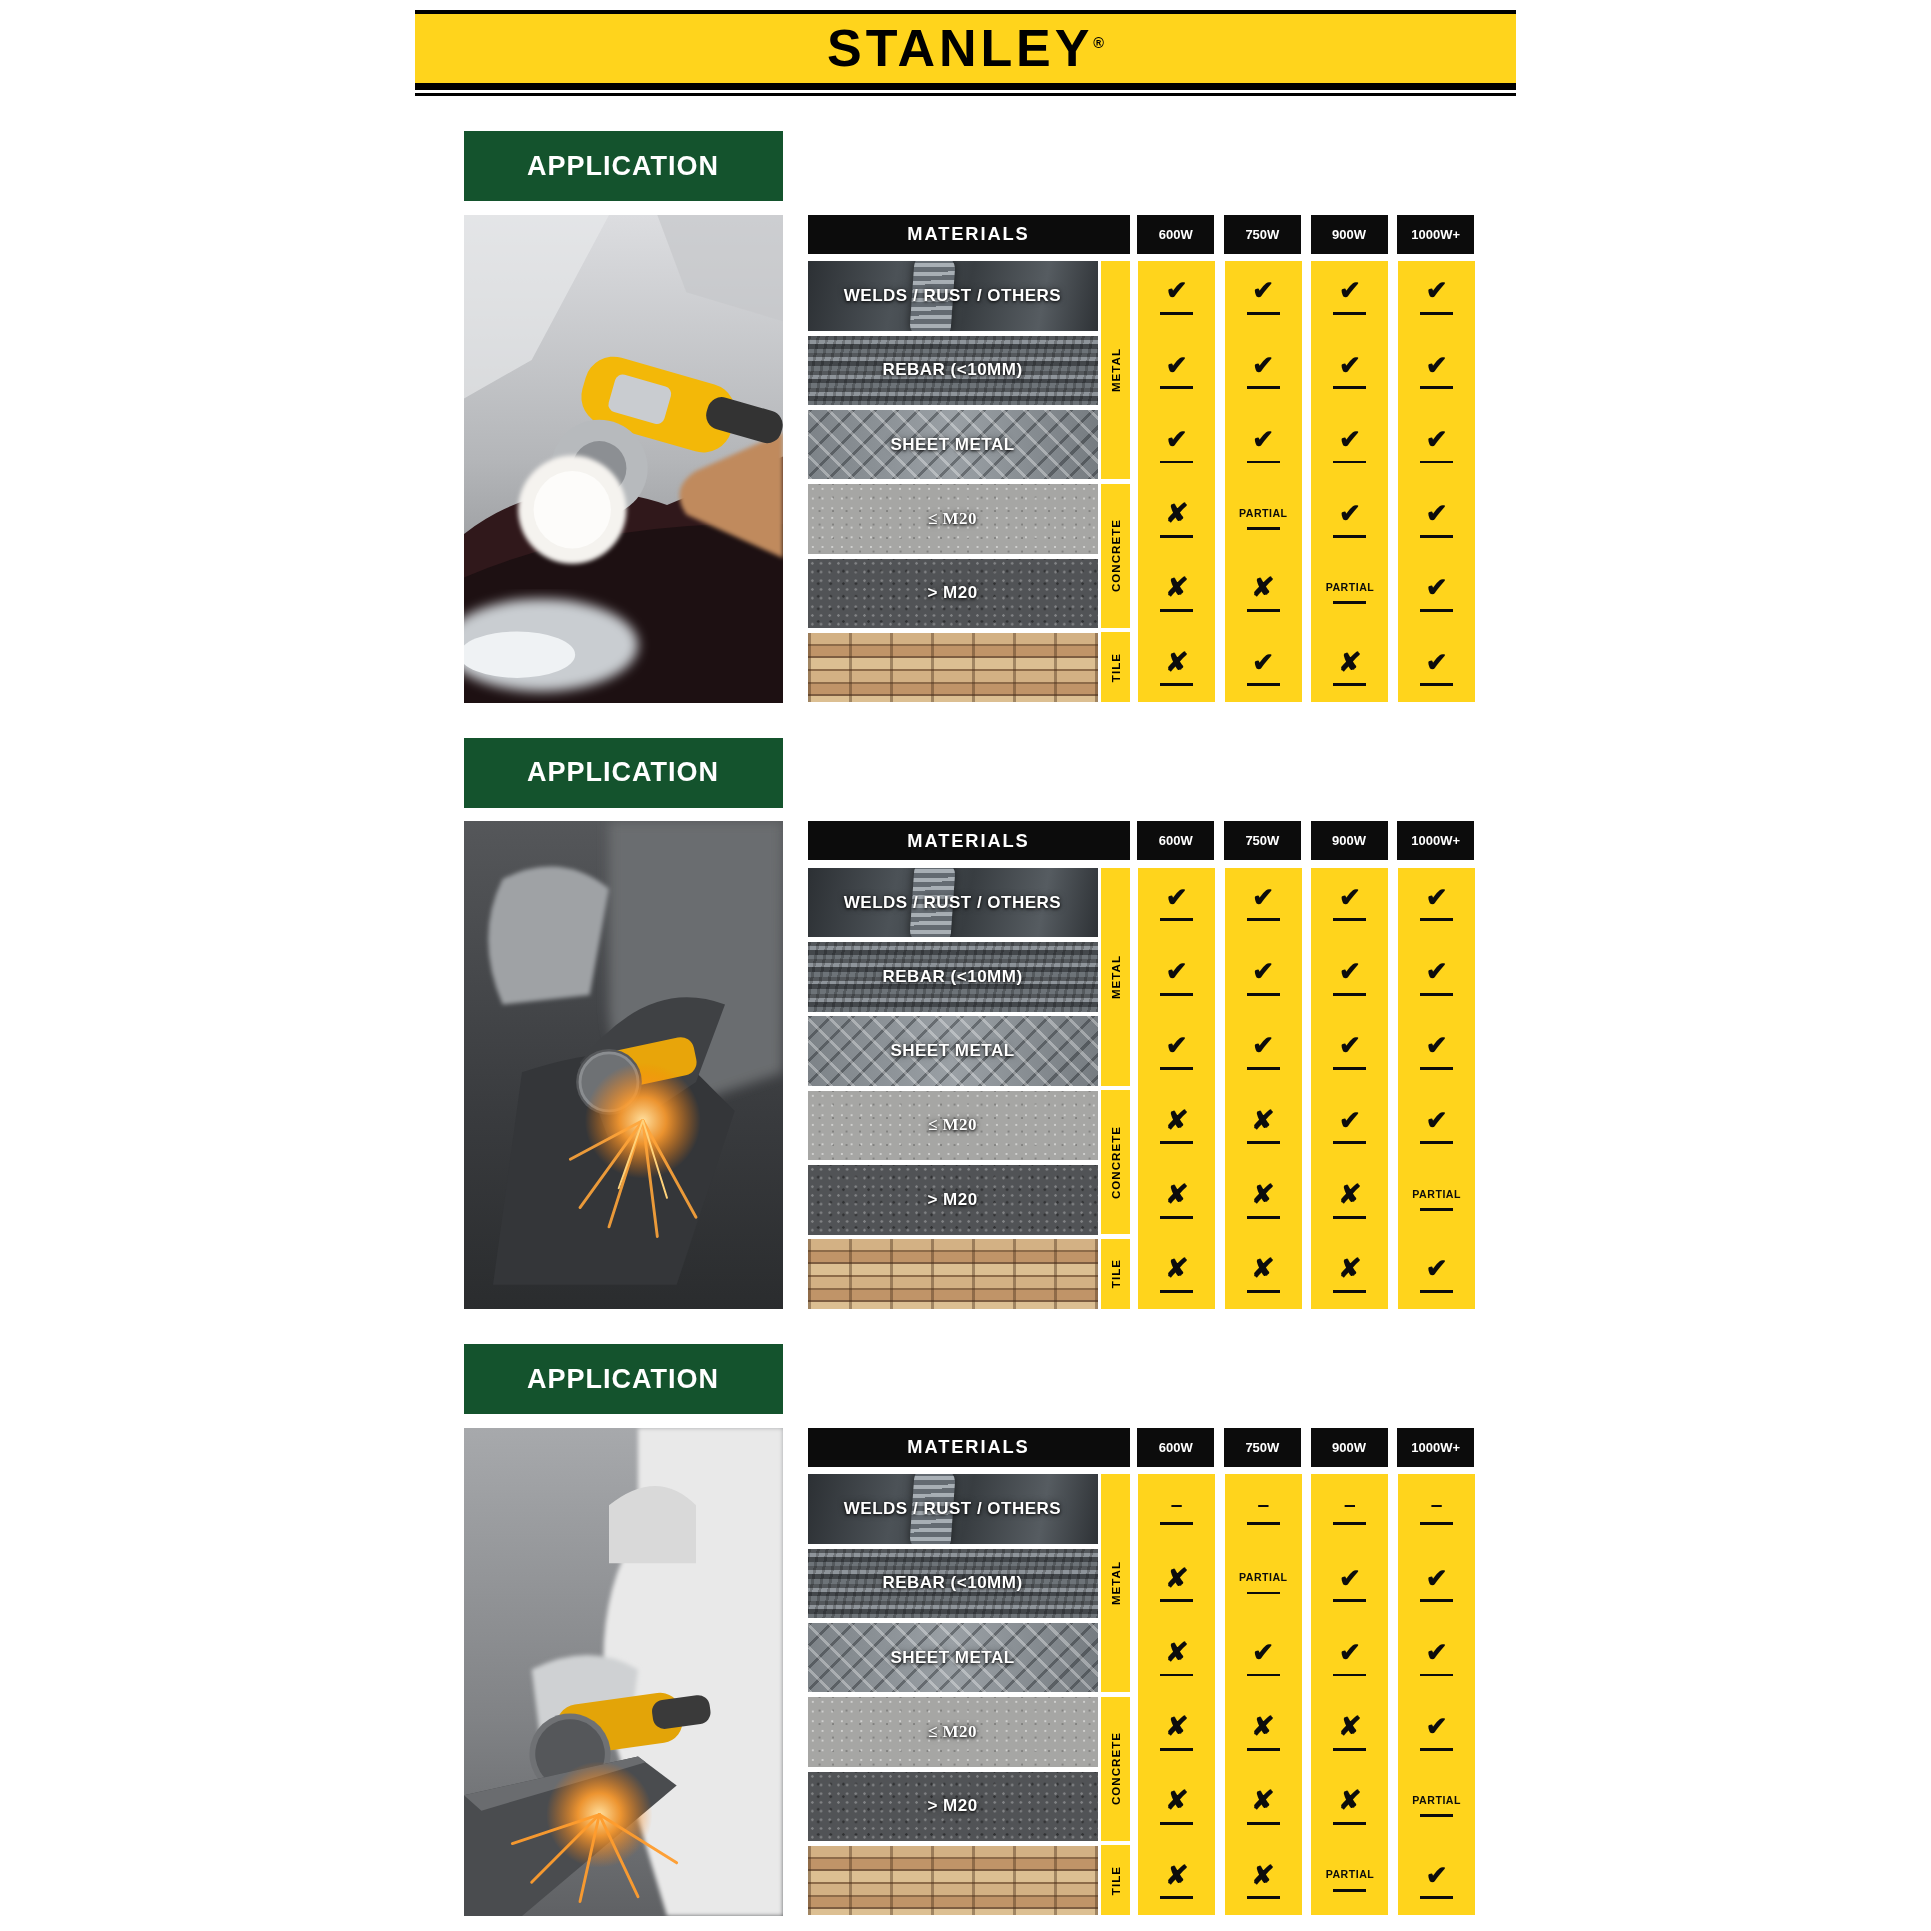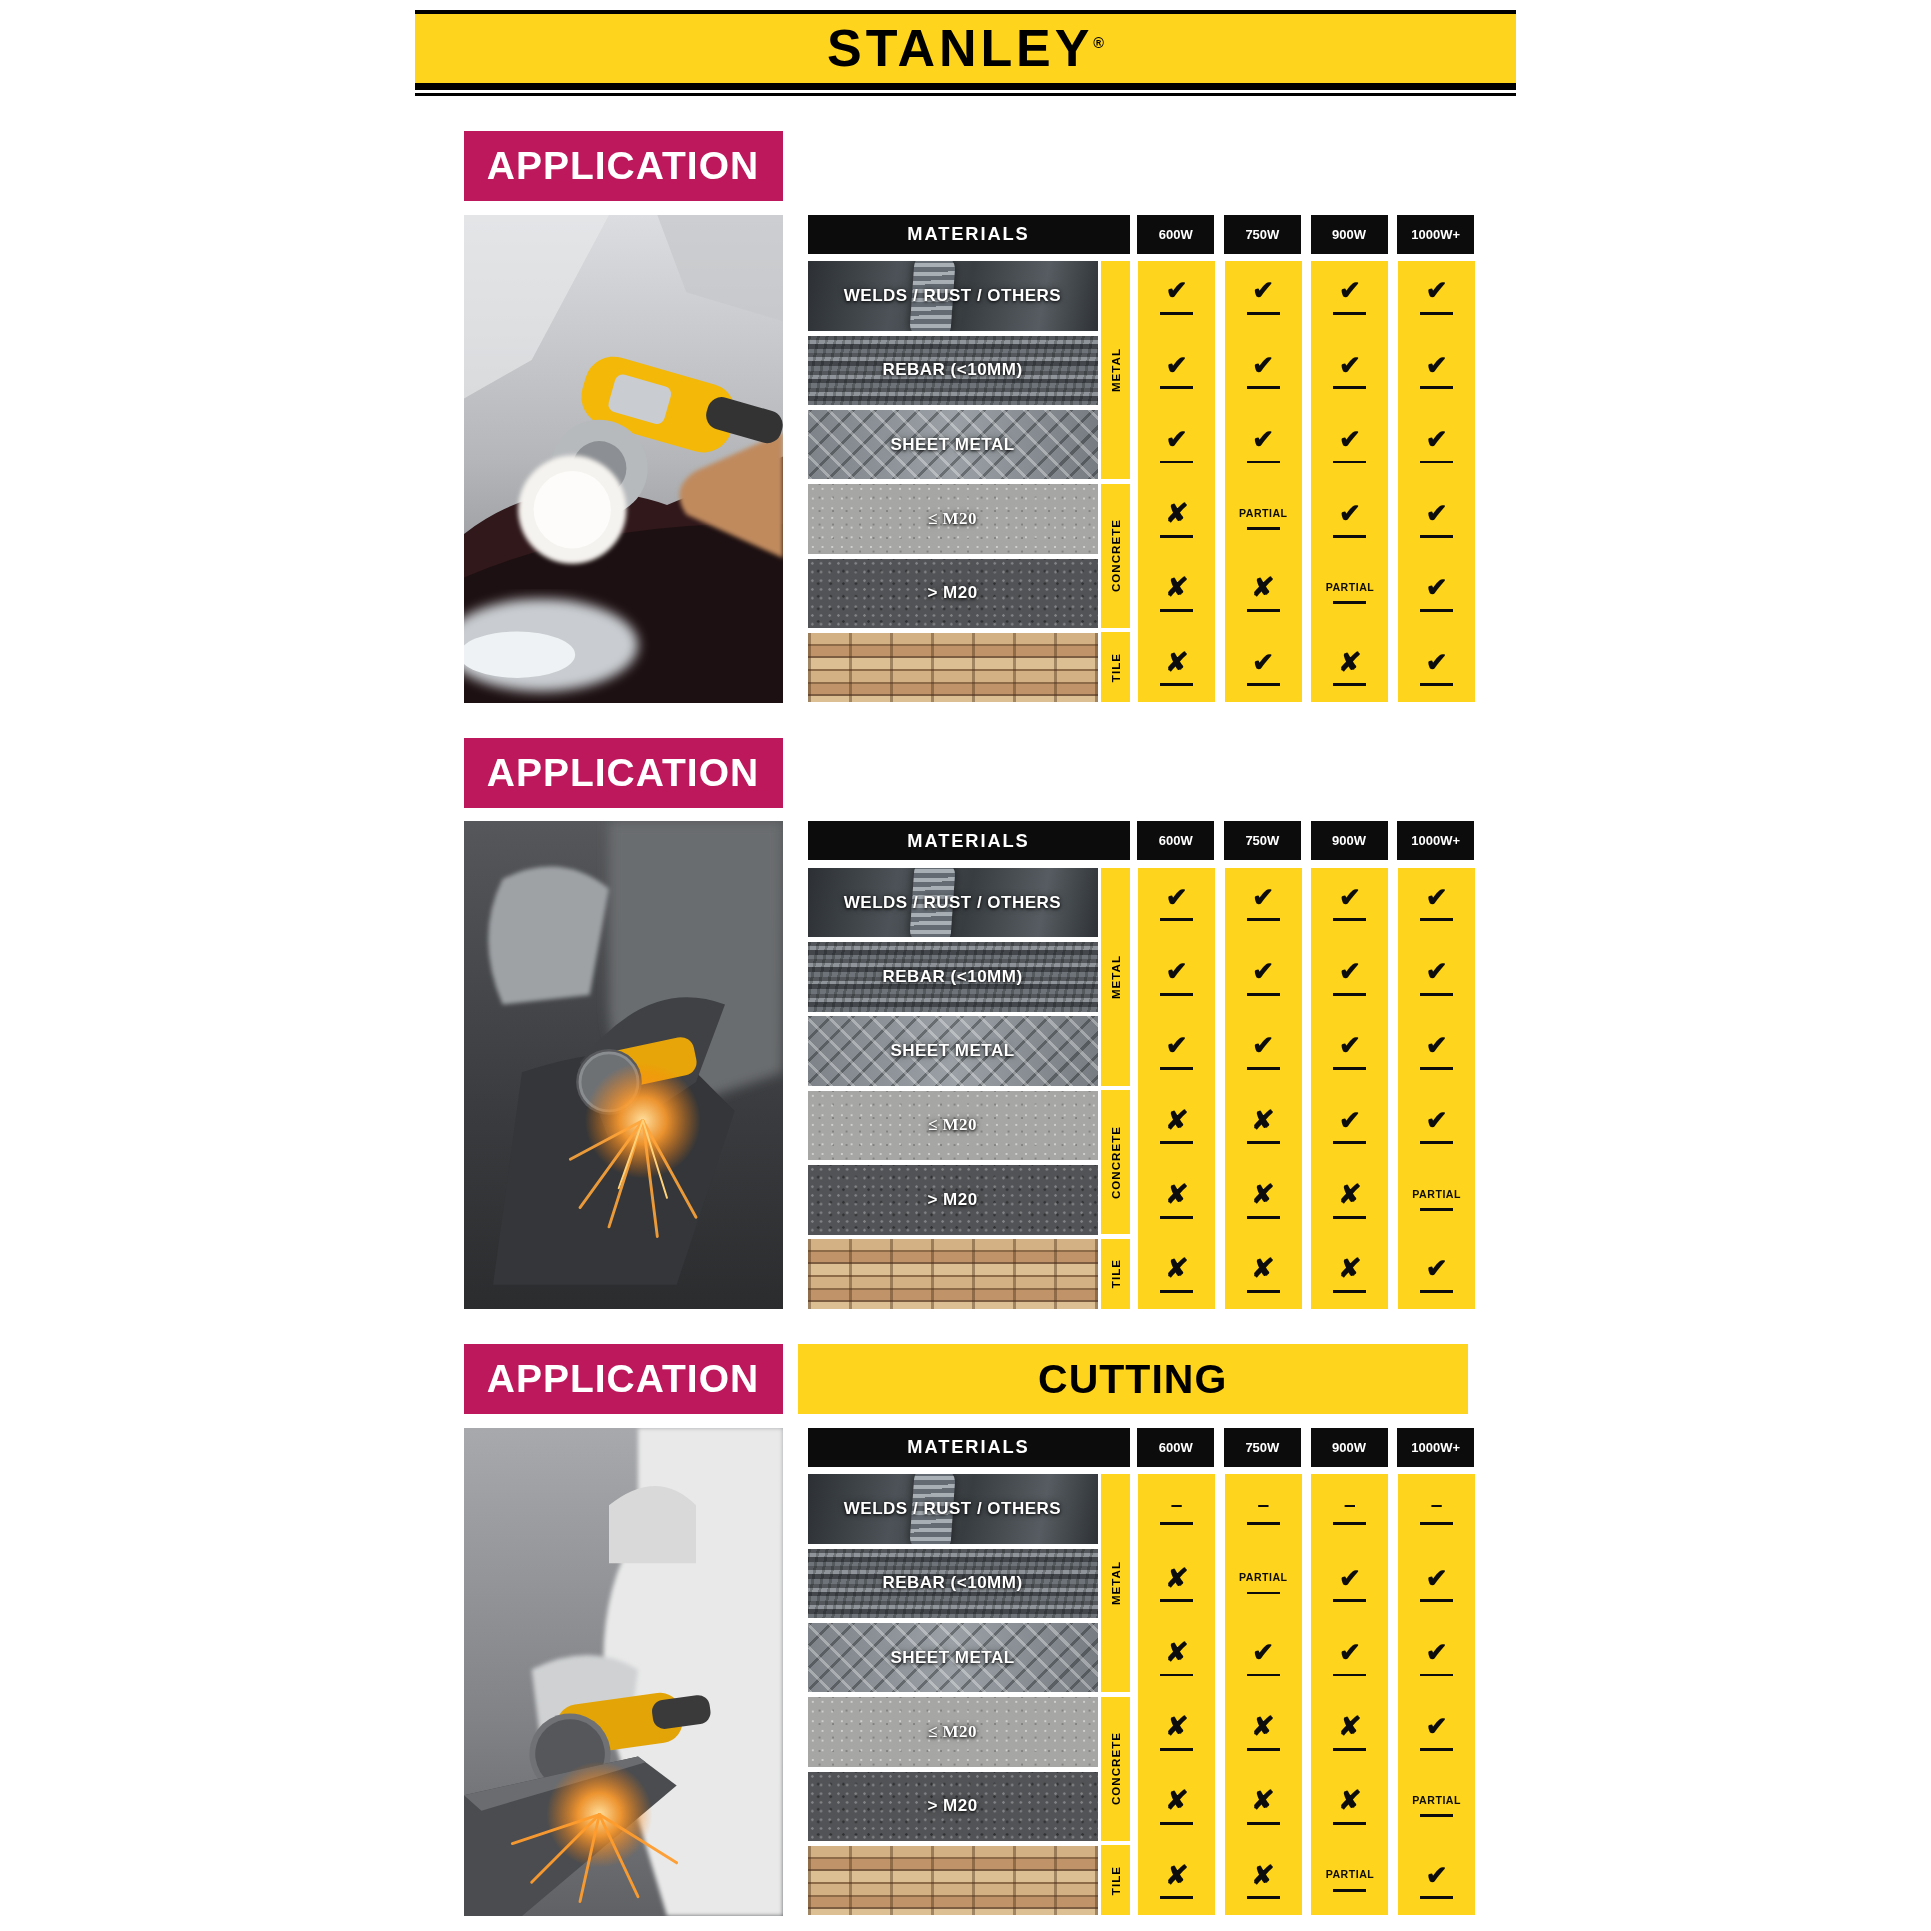--- a/index.html
+++ b/index.html
@@ -24,23 +24,23 @@
   .brand-bar::after{ content:""; display:block; height:2.9px; background:#000; margin-top:2.9px; }
   .brand-text{
     font-size:52px; font-weight:800; letter-spacing:3.9px; line-height:1; color:#000;
   }
   .brand-text .reg{ font-size:14.5px; font-weight:700; vertical-align:super; letter-spacing:0; }
 
   
   .app-section{ width:1004px; margin:0 auto 35px; }
   .section-header{ display:flex; gap:15.4px; height:70px; }
   .application-box{
-    width:319px; background:#be185d; color:#fff;
+    width:319px; background:#14532d; color:#fff;
     display:flex; align-items:center; justify-content:center;
-    font-size:39px; font-weight:800; letter-spacing:1px;
+    font-size:27px; font-weight:800; letter-spacing:1px;
   }
   .title-box{
     flex:1; background:var(--yellow); color:#000;
     display:flex; align-items:center; justify-content:center;
     font-size:41px; font-weight:800; letter-spacing:1px;
   }
   .section-body{ display:flex; gap:25px; margin-top:13.5px; height:488px; }
   .photo{ width:319px; height:488px; overflow:hidden; background:#6f7174; flex:none; }
   .photo svg{ width:100%; height:100%; display:block; }
 
@@ -512,21 +512,20 @@
                   <div class="underline"></div>
                 </div>
               </div>
             </div>
           </div>
         </div>
       </section>
       <section class="app-section">
         <div class="section-header">
           <div class="application-box">APPLICATION</div>
-          <div class="title-box">CUTTING</div>
         </div>
         <div class="section-body">
           <div class="photo">
             <svg viewBox="0 0 330 505" preserveAspectRatio="none" xmlns="http://www.w3.org/2000/svg">
     <defs>
       <linearGradient id="p3a" x1="0" y1="0" x2="0" y2="1">
                   <stop offset="0" stop-color="#a7a9ac"></stop>
                   <stop offset=".6" stop-color="#808285"></stop>
                   <stop offset="1" stop-color="#5f6164"></stop>
                 </linearGradient>

